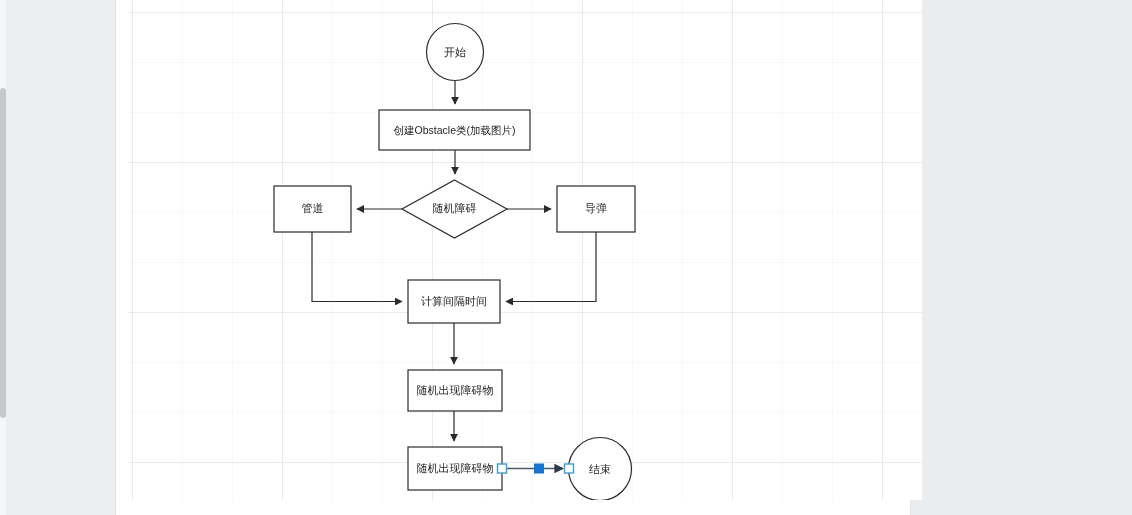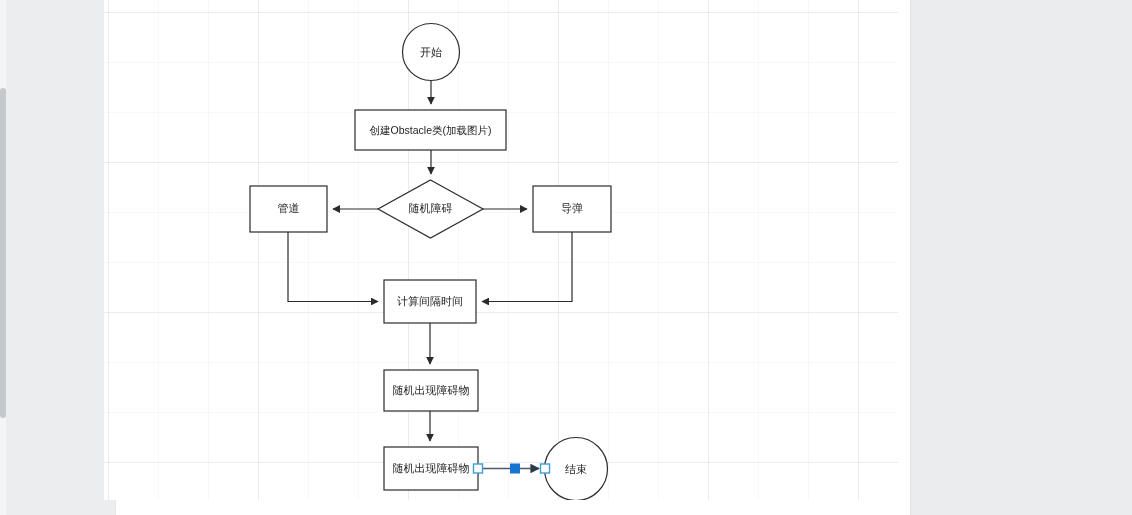--- a/index.html
+++ b/index.html
@@ -57,21 +57,21 @@
     width: 222px;
     height: 515px;
     background: #eaecee;
     border-left: 1px solid #e1e3e5;
     box-sizing: border-box;
   }
 
   
   #canvas {
     position: absolute;
-    left: 104px;
+    left: 128px;
     top: 0;
     width: 794px;
     height: 500px;
     background-color: #ffffff;
     background-image:
       linear-gradient(to right, rgba(202,206,210,0.30) 1px, transparent 1px),
       linear-gradient(to bottom, rgba(202,206,210,0.30) 1px, transparent 1px),
       linear-gradient(to right, rgba(208,212,216,0.16) 1px, transparent 1px),
       linear-gradient(to bottom, rgba(208,212,216,0.16) 1px, transparent 1px);
     background-size:

